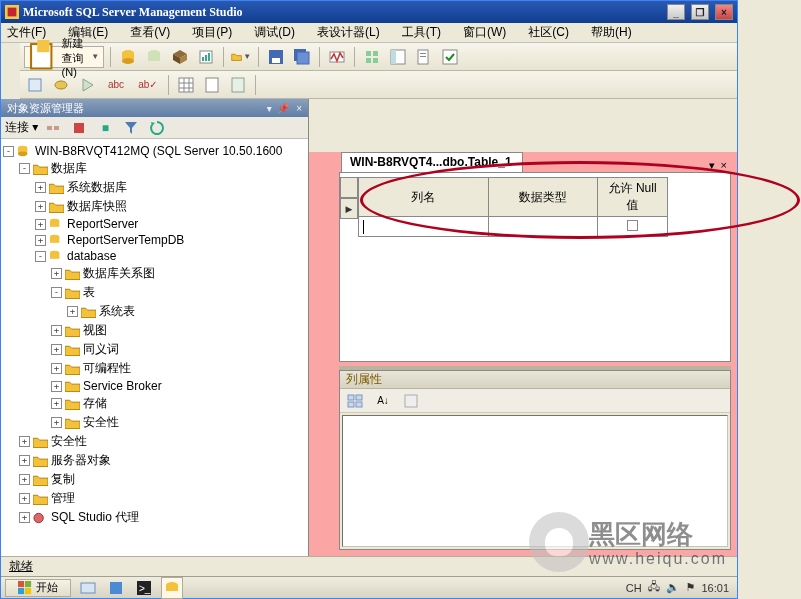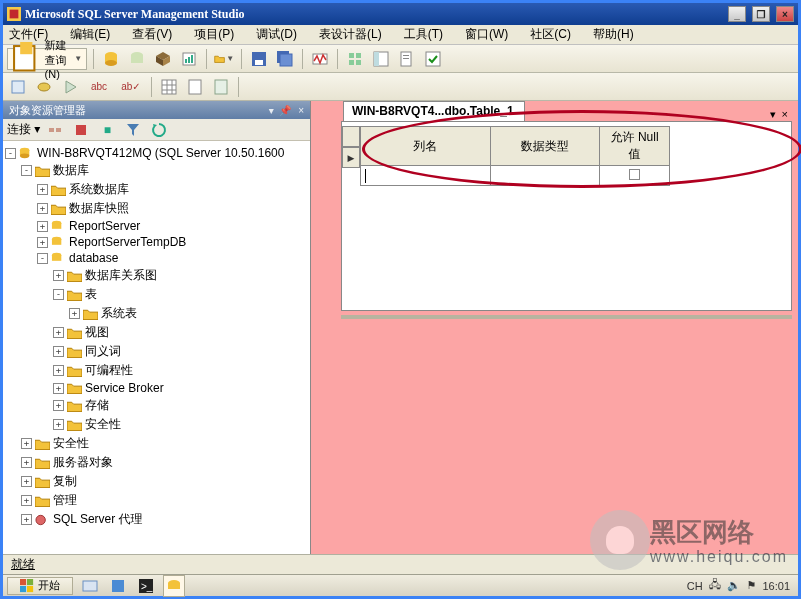--- a/index.html
+++ b/index.html
@@ -1,47 +1,47 @@
 <!DOCTYPE html>
 <html><head>
 <meta charset="utf-8">
 <style>
   * { margin:0; padding:0; box-sizing:border-box; }
   body { font-family:"Microsoft YaHei","SimSun",Tahoma,Arial,sans-serif; font-size:12px;
          background:#ece9d8; color:#000; overflow:hidden; }
-  .win { width:801px; height:599px; position:relative; background:#ece9d8; border:3px solid #3b82f6; }
+  .win { width:738px; height:599px; position:relative; background:#ece9d8; border:1px solid #3b82f6; }
 
   
   .titlebar { height:22px; background:linear-gradient(#2a5ab3,#0f3d8f); color:#fff;
               display:flex; align-items:center; padding:0 4px; gap:4px; }
   .titlebar .title-text { flex:1; font-weight:bold; font-family:Tahoma; font-size:12px; }
   .titlebar svg.appicon { width:14px; height:14px; }
   .tbtn { width:18px; height:16px; background:linear-gradient(#f0f0f0,#c8c8c8);
           border:1px solid #888; display:flex; align-items:center; justify-content:center;
           font-family:Arial; font-size:10px; font-weight:bold; color:#222; margin-left:2px;}
   .tbtn.close { background:linear-gradient(#e88,#c44); }
 
   
   .menubar { height:20px; background:#ece9d8; display:flex; align-items:center; gap:22px;
              padding:0 6px; border-bottom:1px solid #c0c0c0;}
 
   
   .toolbar { height:28px; background:linear-gradient(#f7f5eb,#e8e4d2);
              border-bottom:1px solid #b8b8a8; display:flex; align-items:center;
-             padding:0 4px; gap:4px; font-size:11px;}
+             padding:0 4px; gap:4px; font-size:11px;margin-left:19px;}
   .tool { width:22px; height:22px; display:flex; align-items:center; justify-content:center;
           border:1px solid transparent; }
   .tool svg { width:16px; height:16px; }
   .tsep { width:1px; height:20px; background:#b0b0a0; margin:0 2px; }
   .newq { display:flex; align-items:center; height:22px; padding:0 4px 0 2px; gap:2px;
           border:1px solid #b0b0a0; background:#fff8e8;}
   .ddrop { font-size:8px; margin-left:1px; color:#555;}
 
   
-  .main { position:absolute; top:98px; bottom:42px; left:0; right:0; display:flex; }
+  .main { position:absolute; top:98px; bottom:42px; left:0; right:0; display:flex;align-items:flex-end; }
 
   
   .leftpane { width:308px; height:100%; display:flex; flex-direction:column;
               border-right:1px solid #888; background:#ece9d8;}
   .panetitle { height:18px; background:linear-gradient(#8ba0bd,#5f7da6);
                color:#fff; display:flex; align-items:center; padding:0 6px; gap:6px;
                font-size:11px;}
   .panetitle .spacer{flex:1}
   .panetitle .pin,.panetitle .x{font-size:10px;opacity:.85}
   .connectbar { height:22px; background:#eceae0; border-bottom:1px solid #c4c0b0;
@@ -493,21 +493,21 @@
                 </svg>
                 <span>管理</span>
               </div>
             </li>
           <li>
               <div class="node" style="--ind:16px">
                 <span class="tw">+</span>
                 <svg class="folder" viewBox="0 0 16 12">
                   <circle cx="6" cy="6" r="5" fill="#d66" stroke="#933"></circle>
                 </svg>
-                <span>SQL Server 代理</span>
+                <span>SQL Studio 代理</span>
               </div>
             </li>
         </ul>
       </div>
     </div>
 
     <div class="rightpane">
       <div class="doc-tab-strip">
         <div class="doc-tab">
           <span>WIN-B8RVQT4...dbo.Table_1</span>
@@ -532,20 +532,42 @@
           </tr>
           <tr>
             <td style="text-align:left"><span style="border-left:1px solid #000;display:inline-block;height:14px;vertical-align:middle"></span></td>
             <td></td>
             <td><span style="display:inline-block;width:11px;height:11px;border:1px solid #888;background:#fff"></span></td>
           </tr>
         </tbody>
           </table>
       </div>
       <div class="propsplit"></div>
+      <div class="props">
+        <div class="pt">列属性</div>
+        <div class="ptools">
+          <div class="tool">
+              <svg viewBox="0 0 16 16">
+                <rect x="1" y="2" width="6" height="5" fill="#cbd7ea" stroke="#7895c3"></rect>
+                <rect x="1" y="9" width="6" height="5" fill="#cbd7ea" stroke="#7895c3"></rect>
+                <rect x="9" y="2" width="6" height="5" fill="#cbd7ea" stroke="#7895c3"></rect>
+                <rect x="9" y="9" width="6" height="5" fill="#cbd7ea" stroke="#7895c3"></rect>
+              </svg>
+            </div>
+          <div class="tool">
+              <span style="font-size:10px">A↓</span>
+            </div>
+          <div class="tool">
+              <svg viewBox="0 0 16 16">
+                <rect x="2" y="2" width="12" height="12" fill="#eee" stroke="#aaa"></rect>
+              </svg>
+            </div>
+        </div>
+        <div class="body"></div>
+      </div>
     </div>
   </div>
 
   <div class="statusbar">
     <span>就绪</span>
   </div>
 
   <div class="taskbar">
     <div class="start">
       <svg width="14" height="14" viewBox="0 0 16 16">

